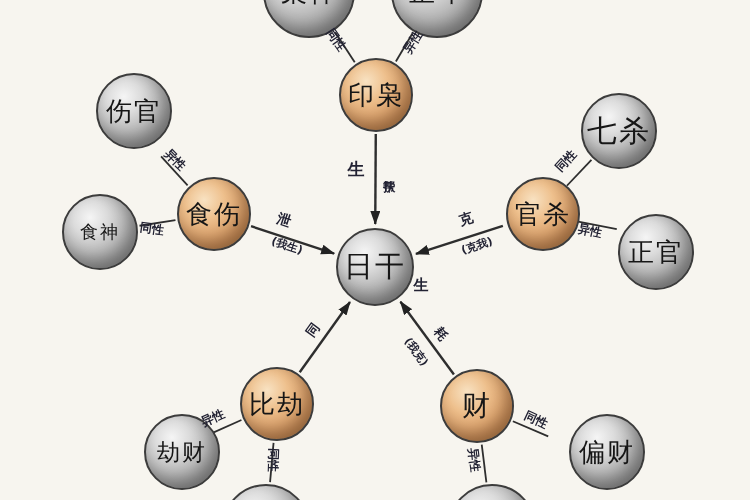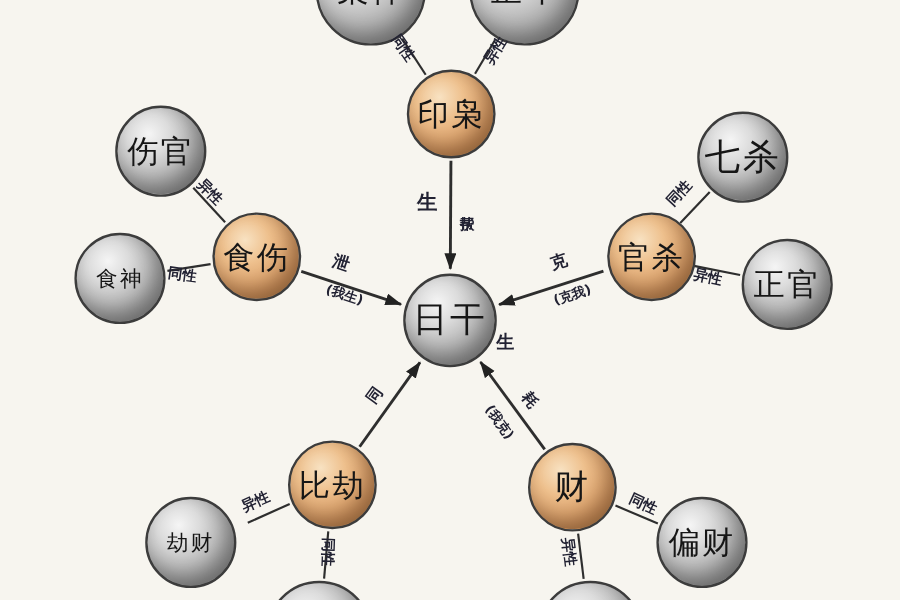--- a/index.html
+++ b/index.html
@@ -76,48 +76,48 @@
       </div>
       <div class="sphere gray" style="left: 263px; top: -54px; width: 92px; height: 92px; font-size: 26px;">
         <span>枭神</span>
       </div>
       <div class="sphere gray" style="left: 391px; top: -54px; width: 92px; height: 92px; font-size: 26px;">
         <span>正印</span>
       </div>
       <div class="sphere bronze" style="left: 177px; top: 177px; width: 74px; height: 74px; font-size: 26px;">
         <span>食伤</span>
       </div>
-      <div class="sphere gray" style="left: 96px; top: 88px; width: 76px; height: 76px; font-size: 26px; justify-content: center;">
+      <div class="sphere gray" style="left: 96px; top: 73px; width: 76px; height: 76px; font-size: 26px; justify-content: center;">
         <span>伤官</span>
       </div>
       <div class="sphere gray" style="left: 62px; top: 194px; width: 76px; height: 76px; font-size: 18px;">
         <span>食神</span>
       </div>
       <div class="sphere bronze" style="left: 506px; top: 177px; width: 74px; height: 74px; font-size: 26px;">
         <span>官杀</span>
       </div>
       <div class="sphere gray" style="left: 581px; top: 93px; width: 76px; height: 76px; font-size: 30px;">
         <span>七杀</span>
       </div>
-      <div class="sphere gray" style="left: 618px; top: 199px; width: 76px; height: 76px; font-size: 26px;">
+      <div class="sphere gray" style="left: 618px; top: 214px; width: 76px; height: 76px; font-size: 26px;">
         <span>正官</span>
       </div>
       <div class="sphere bronze" style="left: 240px; top: 367px; width: 74px; height: 74px; font-size: 26px;">
         <span>比劫</span>
       </div>
-      <div class="sphere gray" style="left: 121px; top: 414px; width: 76px; height: 76px; font-size: 18px; align-items: center;">
+      <div class="sphere gray" style="left: 144px; top: 414px; width: 76px; height: 76px; font-size: 23px; align-items: center;">
         <span>劫财</span>
       </div>
       <div class="sphere gray" style="left: 222px; top: 484px; width: 88px; height: 88px; font-size: 26px;">
         <span></span>
       </div>
       <div class="sphere bronze" style="left: 440px; top: 369px; width: 74px; height: 74px; font-size: 28px;">
         <span>财</span>
       </div>
-      <div class="sphere gray" style="left: 547px; top: 414px; width: 76px; height: 76px; font-size: 26px;">
+      <div class="sphere gray" style="left: 569px; top: 414px; width: 76px; height: 76px; font-size: 26px;">
         <span>偏财</span>
       </div>
       <div class="sphere gray" style="left: 448px; top: 484px; width: 88px; height: 88px; font-size: 26px;">
         <span></span>
       </div>
     </div>
   <div id="labels-layer">
       <div class="edge-label" style="left: 356px; top: 170px; font-size: 17px; transform: translate(-50%, -50%) rotate(0deg);">生</div>
       <div class="edge-label stack" style="left: 389px; top: 170px; font-size: 12px; transform: translate(-50%, -50%) rotate(0deg);">帮扶</div>
       <div class="edge-label" style="left: 336px; top: 40px; font-size: 12px; transform: translate(-50%, -50%) rotate(55deg);">同性</div>

